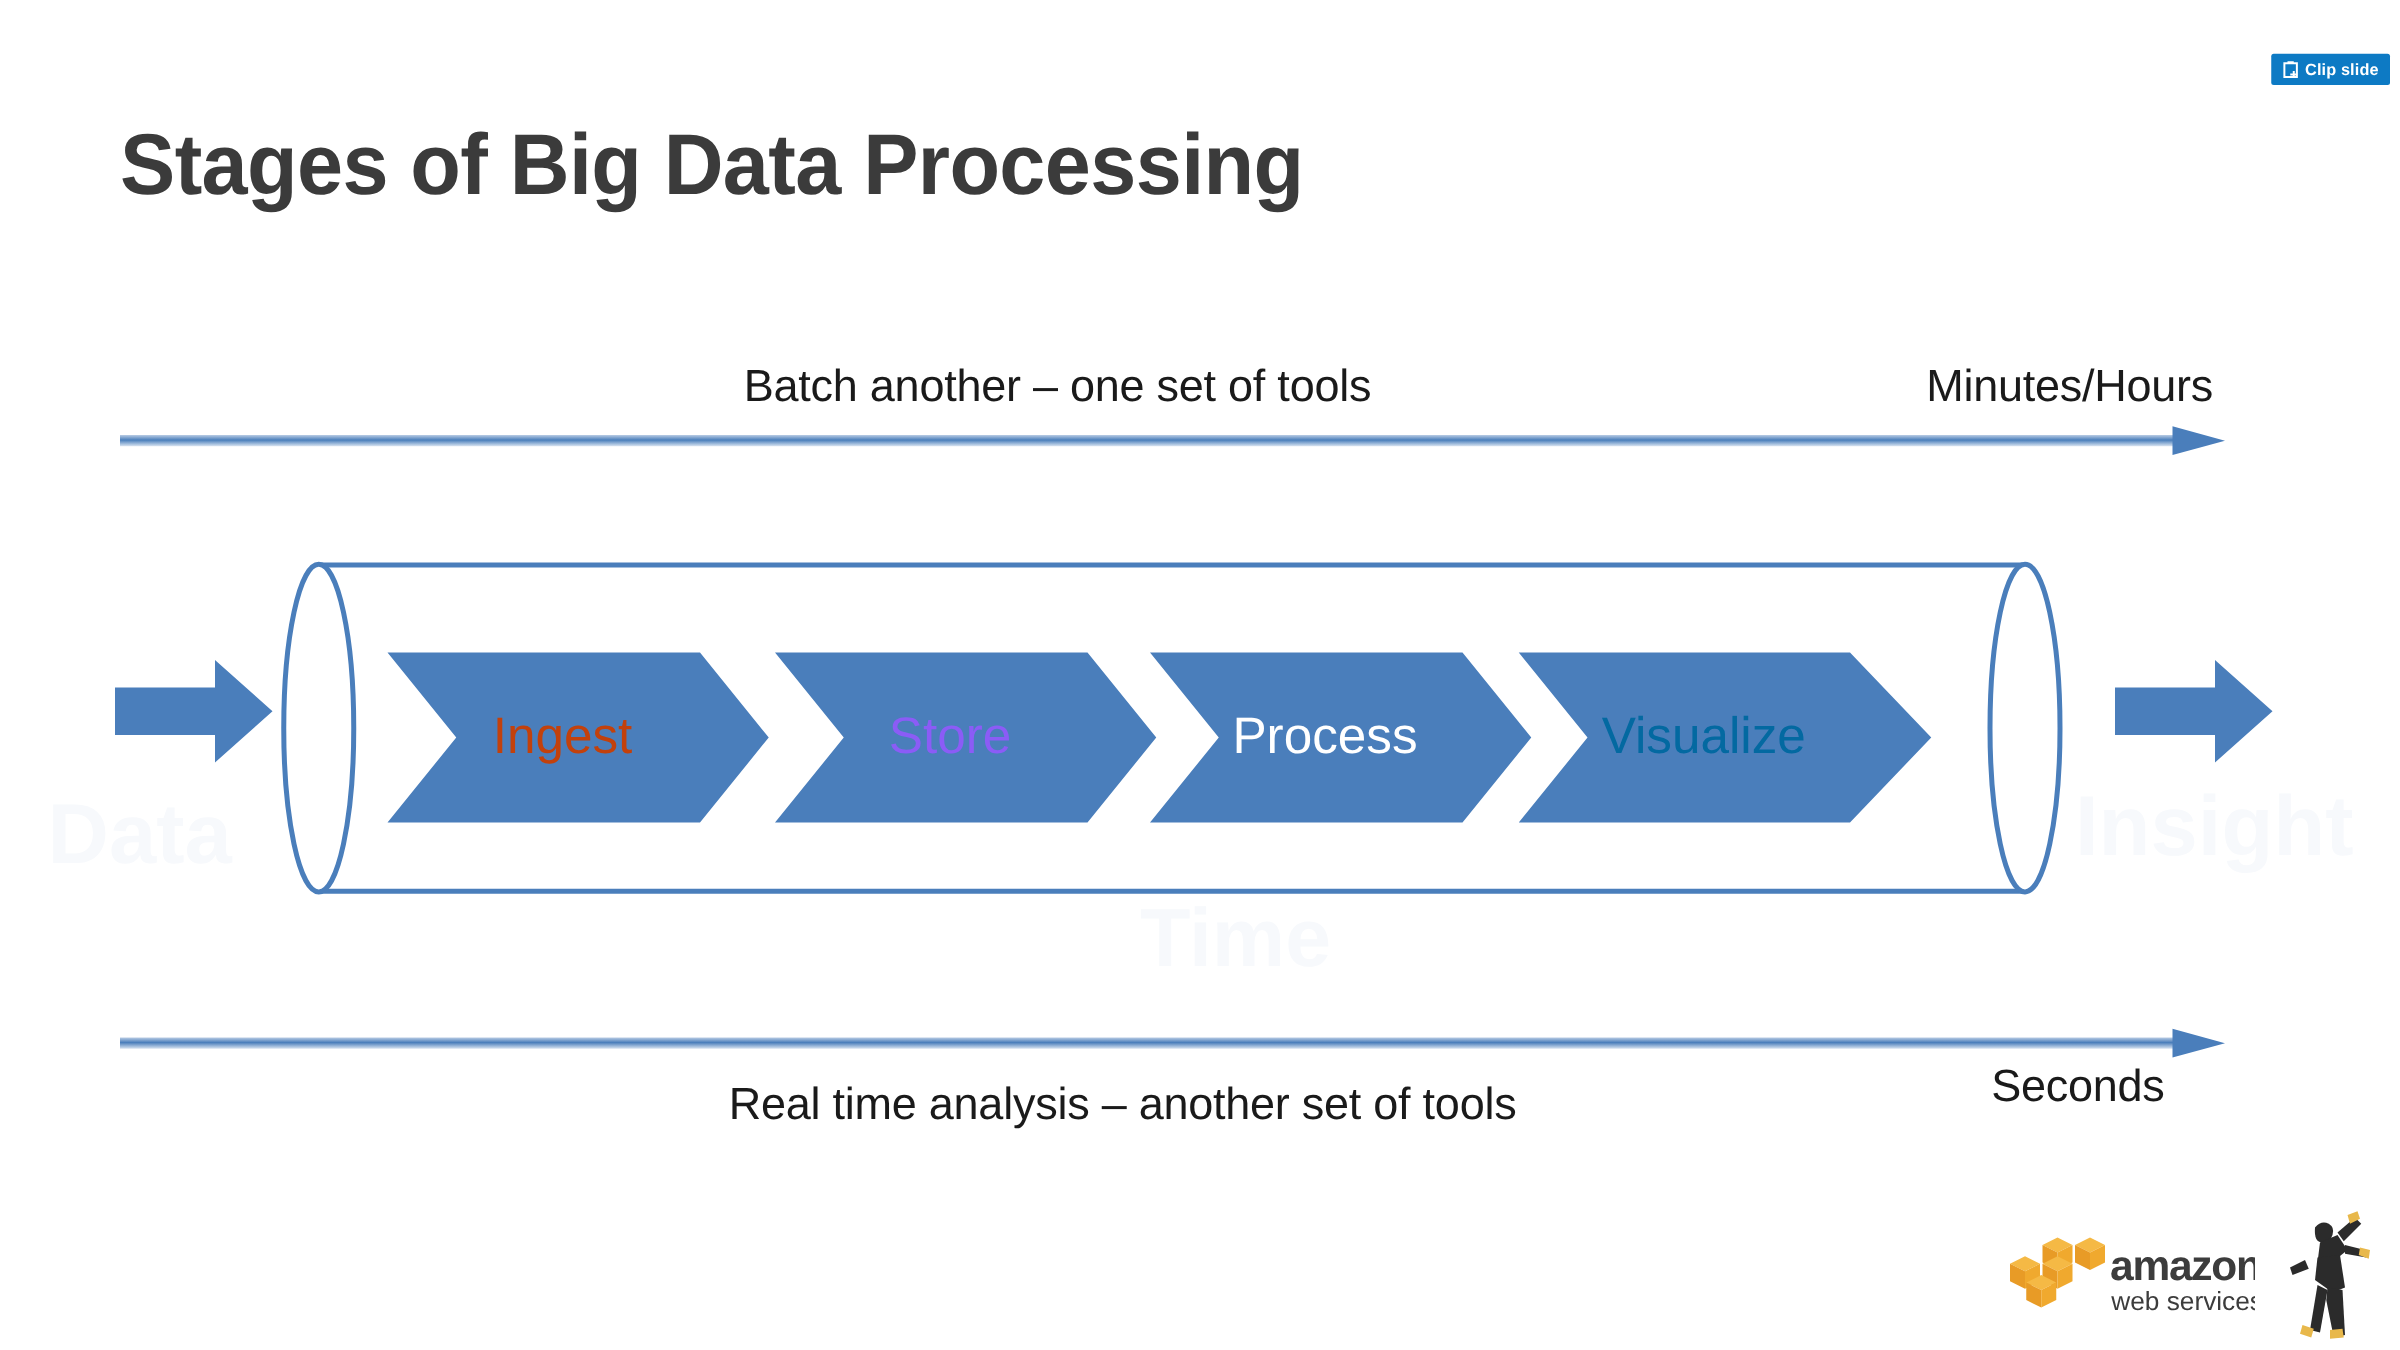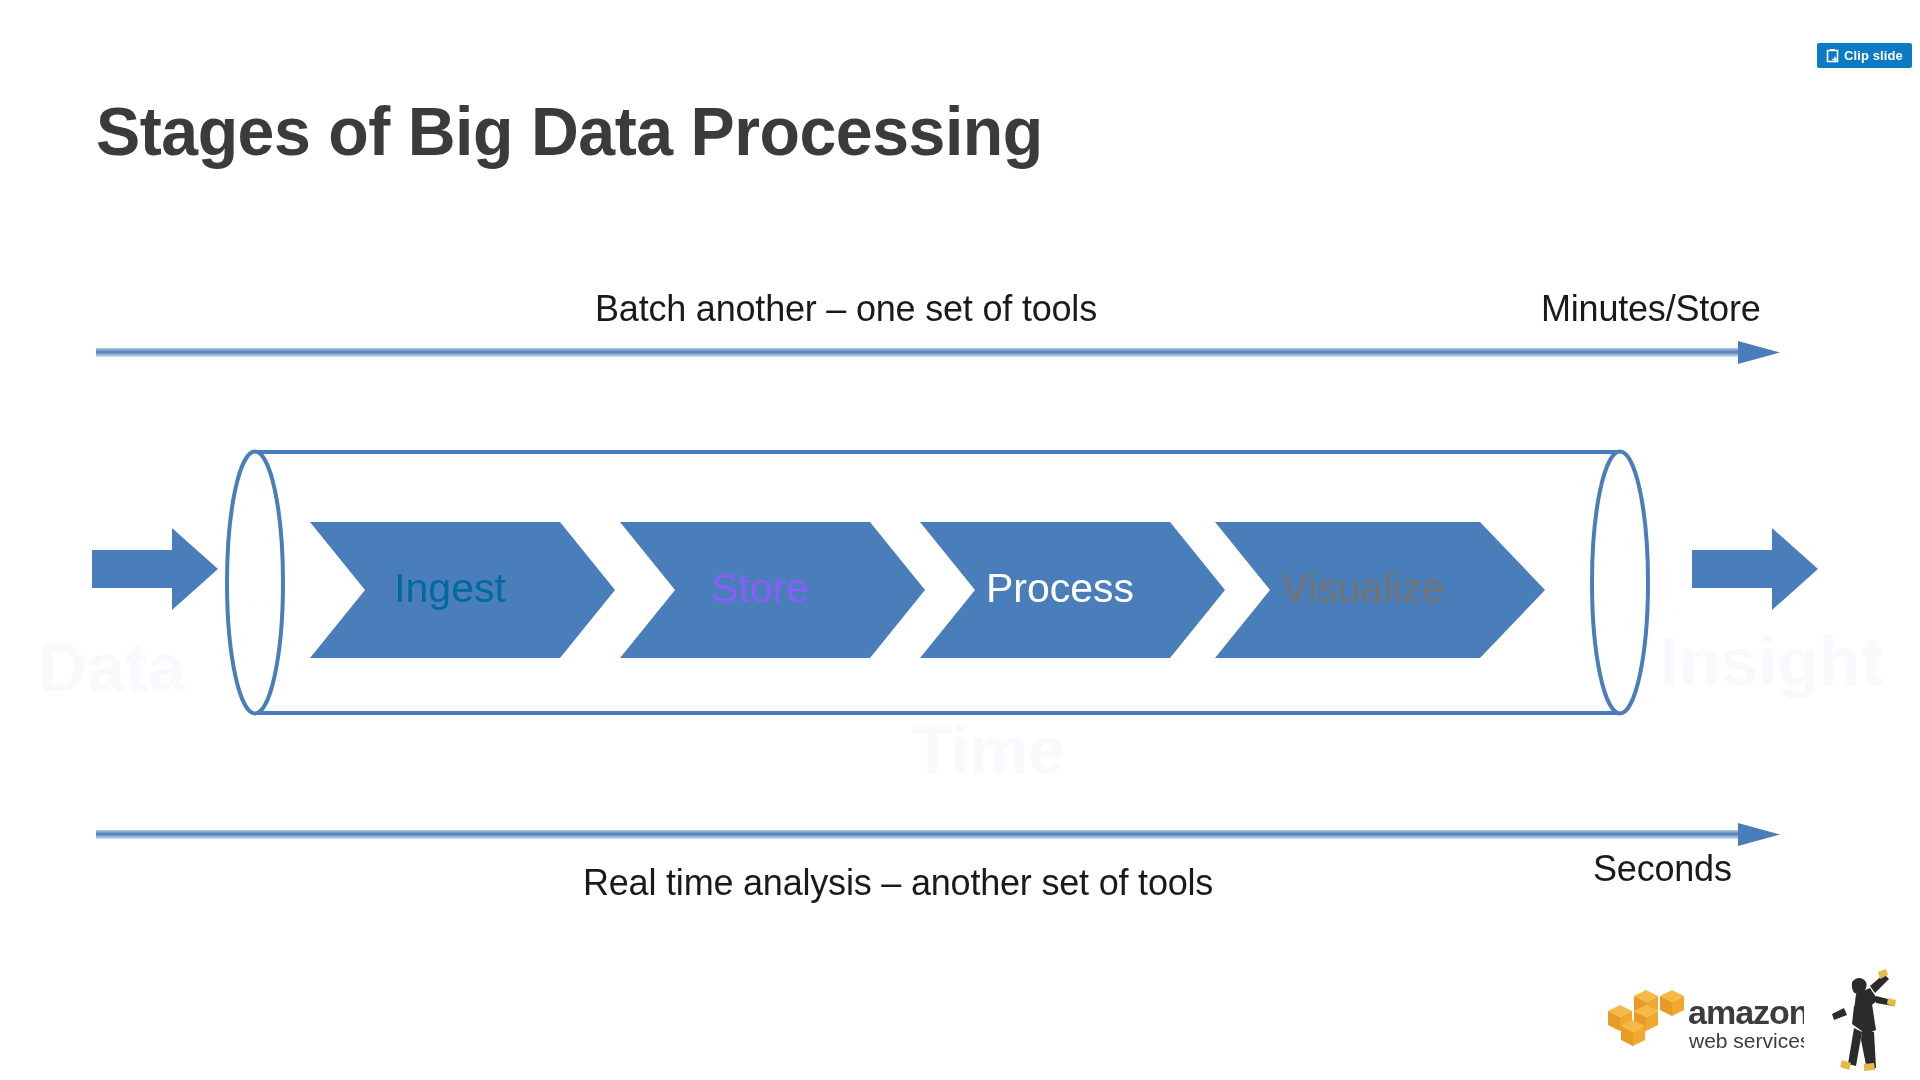--- a/index.html
+++ b/index.html
@@ -166,21 +166,21 @@
         <stop offset="0%" stop-color="#b9cce4"></stop>
         <stop offset="45%" stop-color="#4a7ebb"></stop>
         <stop offset="100%" stop-color="#d9e4f1"></stop>
       </linearGradient>
     </defs>
     <rect x="96" y="28" width="1646" height="9" fill="url(#axisGradTop)"></rect>
     <path d="M1738 21 L1780 32.5 L1738 44 Z" fill="#4a7ebb"></path>
   </svg>
 
   <div class="axis-label label-batch">Batch another – one set of tools</div>
-  <div class="axis-label label-minhr">Minutes/Store</div>
+  <div class="axis-label label-minhr">Minutes/Hours</div>
 
   <svg class="pipeline" viewBox="0 0 1920 300">
 
     <g>
       <line x1="255" y1="22" x2="1620" y2="22" stroke="#4a7ebb" stroke-width="4"></line>
       <line x1="255" y1="283" x2="1620" y2="283" stroke="#4a7ebb" stroke-width="4"></line>
     </g>
 
     <ellipse cx="255" cy="152.5" rx="28" ry="131" fill="#ffffff" stroke="#4a7ebb" stroke-width="4"></ellipse>
     <ellipse cx="1620" cy="152.5" rx="28" ry="131" fill="#ffffff" stroke="#4a7ebb" stroke-width="4"></ellipse>
@@ -200,24 +200,24 @@
       <path d="M620 92 L870 92 L925 160 L870 228 L620 228 L675 160 Z" fill="#4a7ebb"></path>
     </g>
     <g>
       <path d="M920 92 L1170 92 L1225 160 L1170 228 L920 228 L975 160 Z" fill="#4a7ebb"></path>
     </g>
     <g>
       <path d="M1215 92 L1480 92 L1545 160 L1480 228 L1215 228 L1270 160 Z" fill="#4a7ebb"></path>
     </g>
   </svg>
 
-  <div style="position:absolute;left:310px;top:565px;width:280px;text-align:center;color:#0369a1;font-size:41px;font-family:'Liberation Sans',sans-serif;white-space:nowrap;">Ingest</div>
+  <div style="position:absolute;left:310px;top:565px;width:280px;text-align:center;color:#c2410c;font-size:41px;font-family:'Liberation Sans',sans-serif;white-space:nowrap;">Ingest</div>
   <div style="position:absolute;left:620px;top:565px;width:280px;text-align:center;color:#8b5cf6;font-size:41px;font-family:'Liberation Sans',sans-serif;white-space:nowrap;">Store</div>
   <div style="position:absolute;left:920px;top:565px;width:280px;text-align:center;color:#ffffff;font-size:41px;font-family:'Liberation Sans',sans-serif;white-space:nowrap;">Process</div>
-  <div style="position:absolute;left:1218px;top:565px;width:290px;text-align:center;color:#737373;font-size:41px;font-family:'Liberation Sans',sans-serif;white-space:nowrap;">Visualize</div>
+  <div style="position:absolute;left:1218px;top:565px;width:290px;text-align:center;color:#0369a1;font-size:41px;font-family:'Liberation Sans',sans-serif;white-space:nowrap;">Visualize</div>
 
   <svg class="axis-svg axis-bottom" viewBox="0 0 1920 60">
     <defs>
       <linearGradient id="axisGradBot" x1="0" y1="0" x2="0" y2="1">
         <stop offset="0%" stop-color="#b9cce4"></stop>
         <stop offset="45%" stop-color="#4a7ebb"></stop>
         <stop offset="100%" stop-color="#d9e4f1"></stop>
       </linearGradient>
     </defs>
     <rect x="96" y="20" width="1646" height="9" fill="url(#axisGradBot)"></rect>

